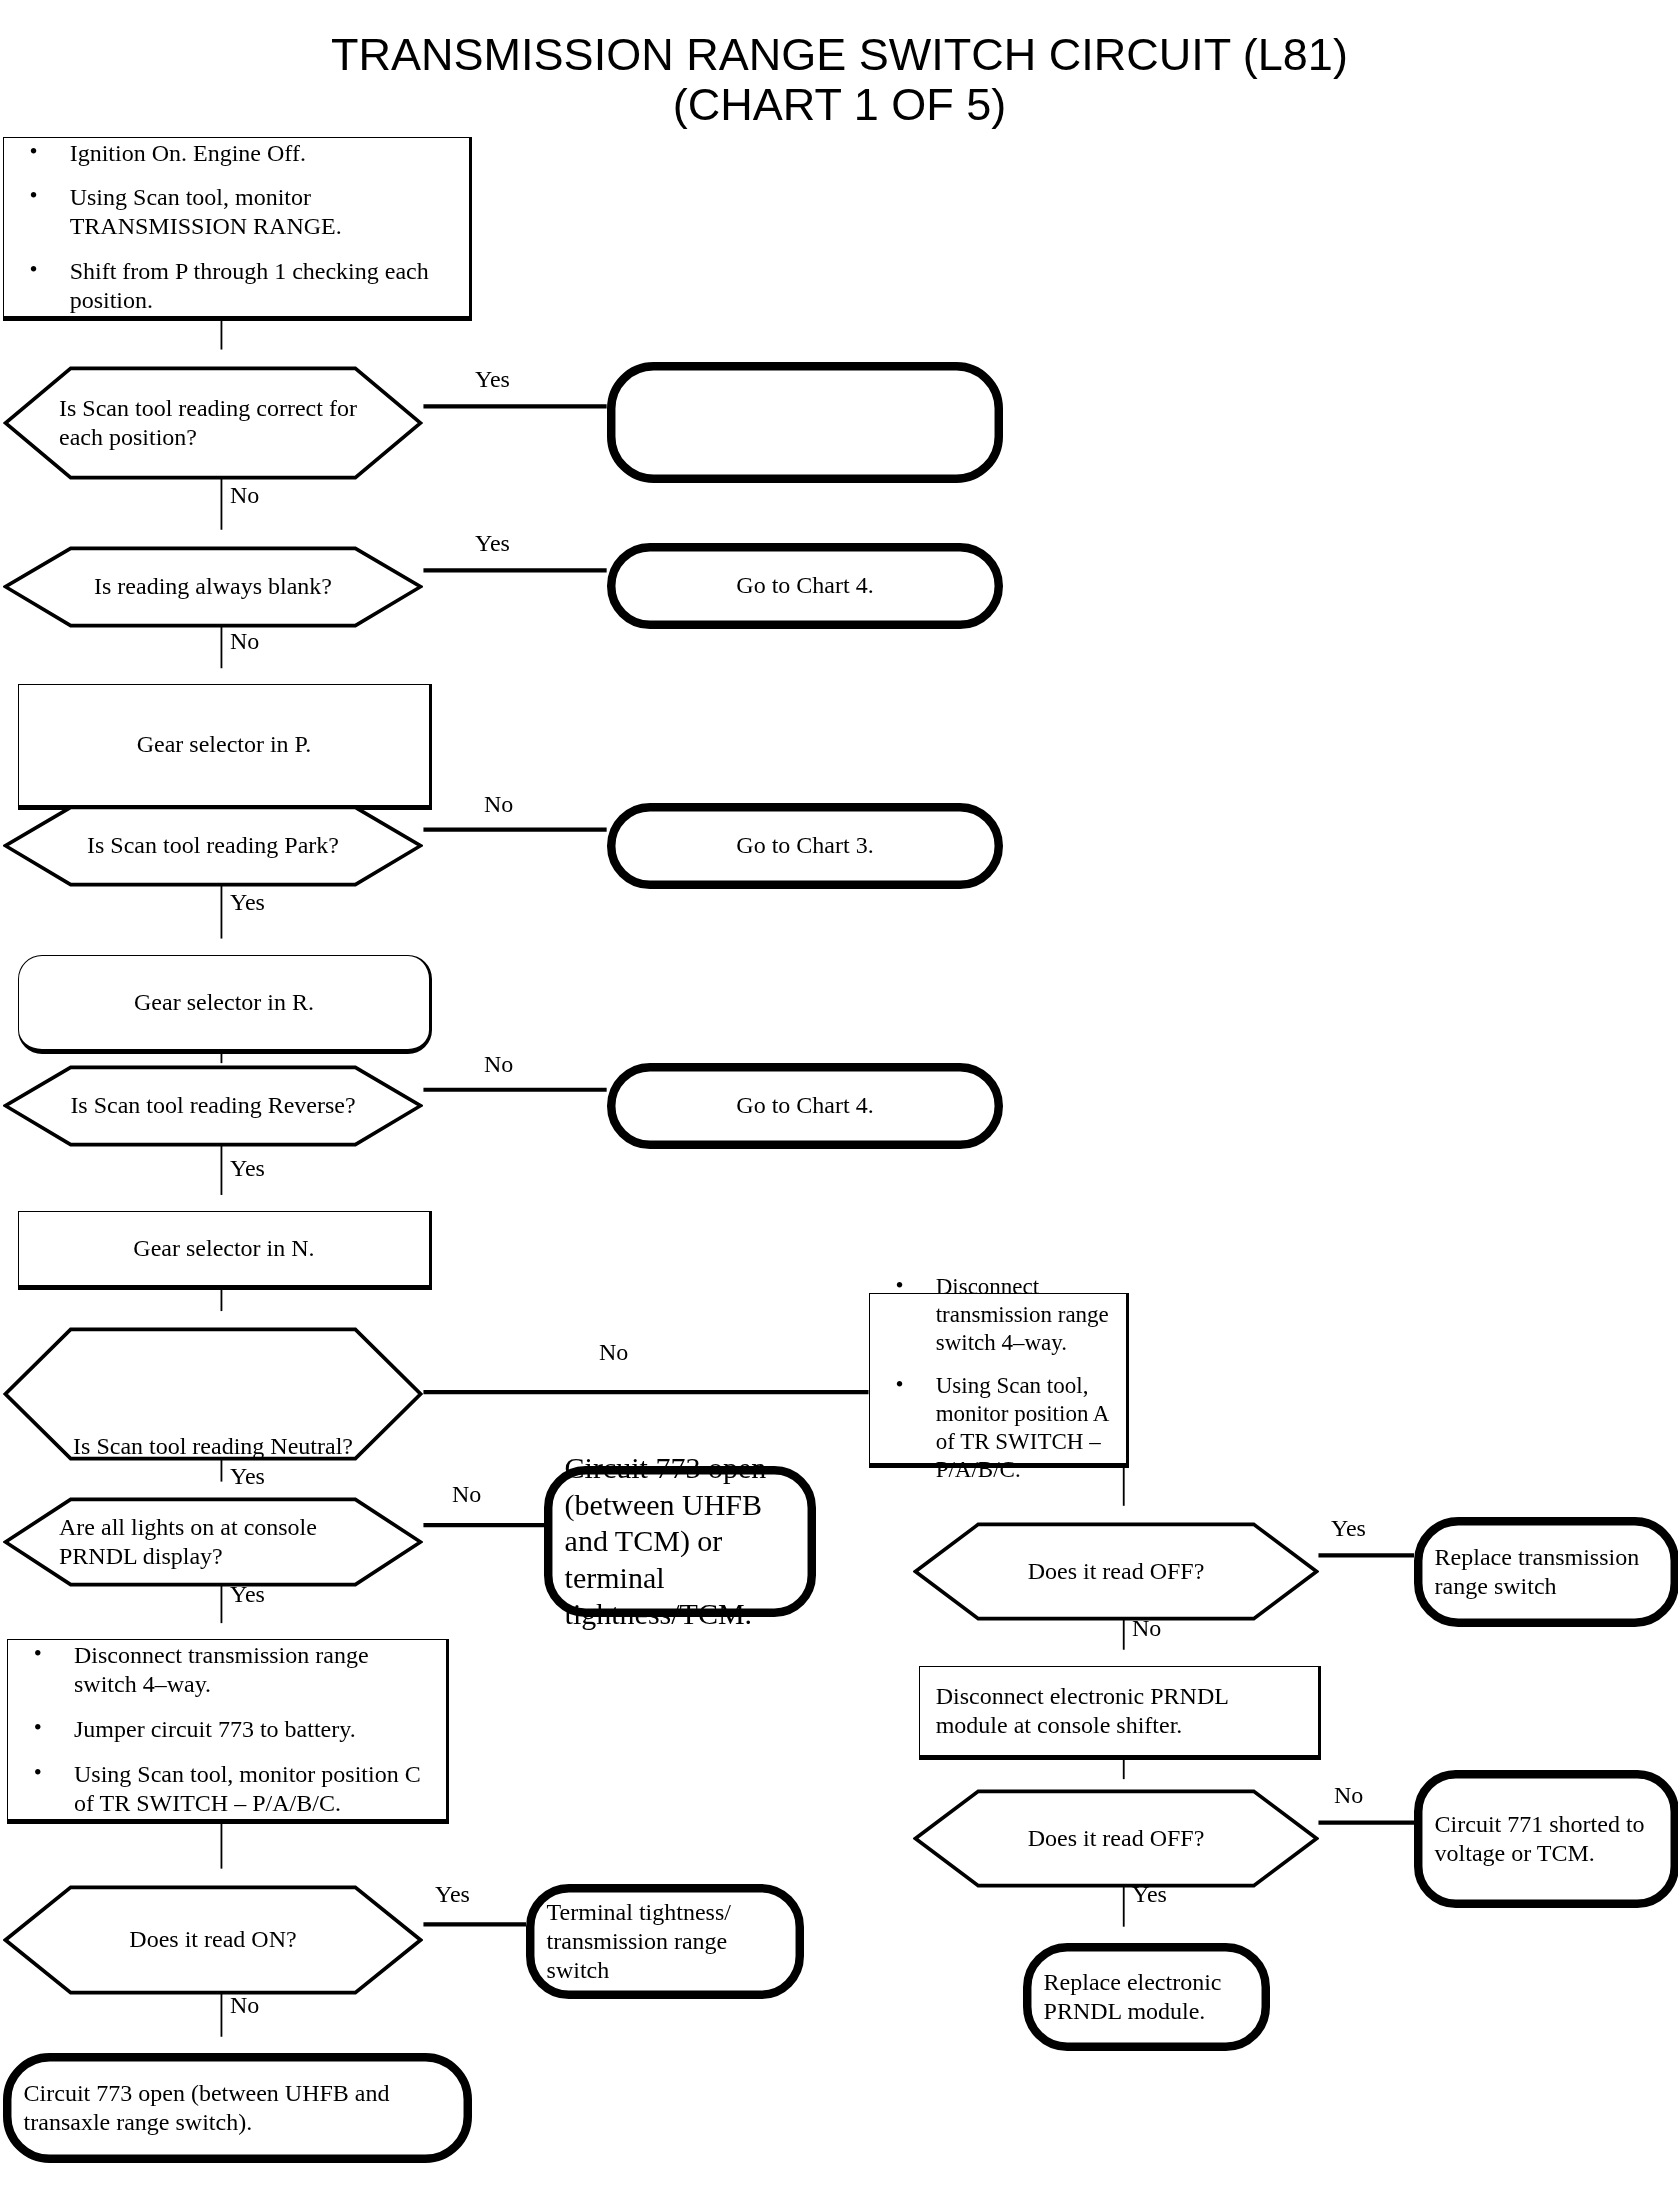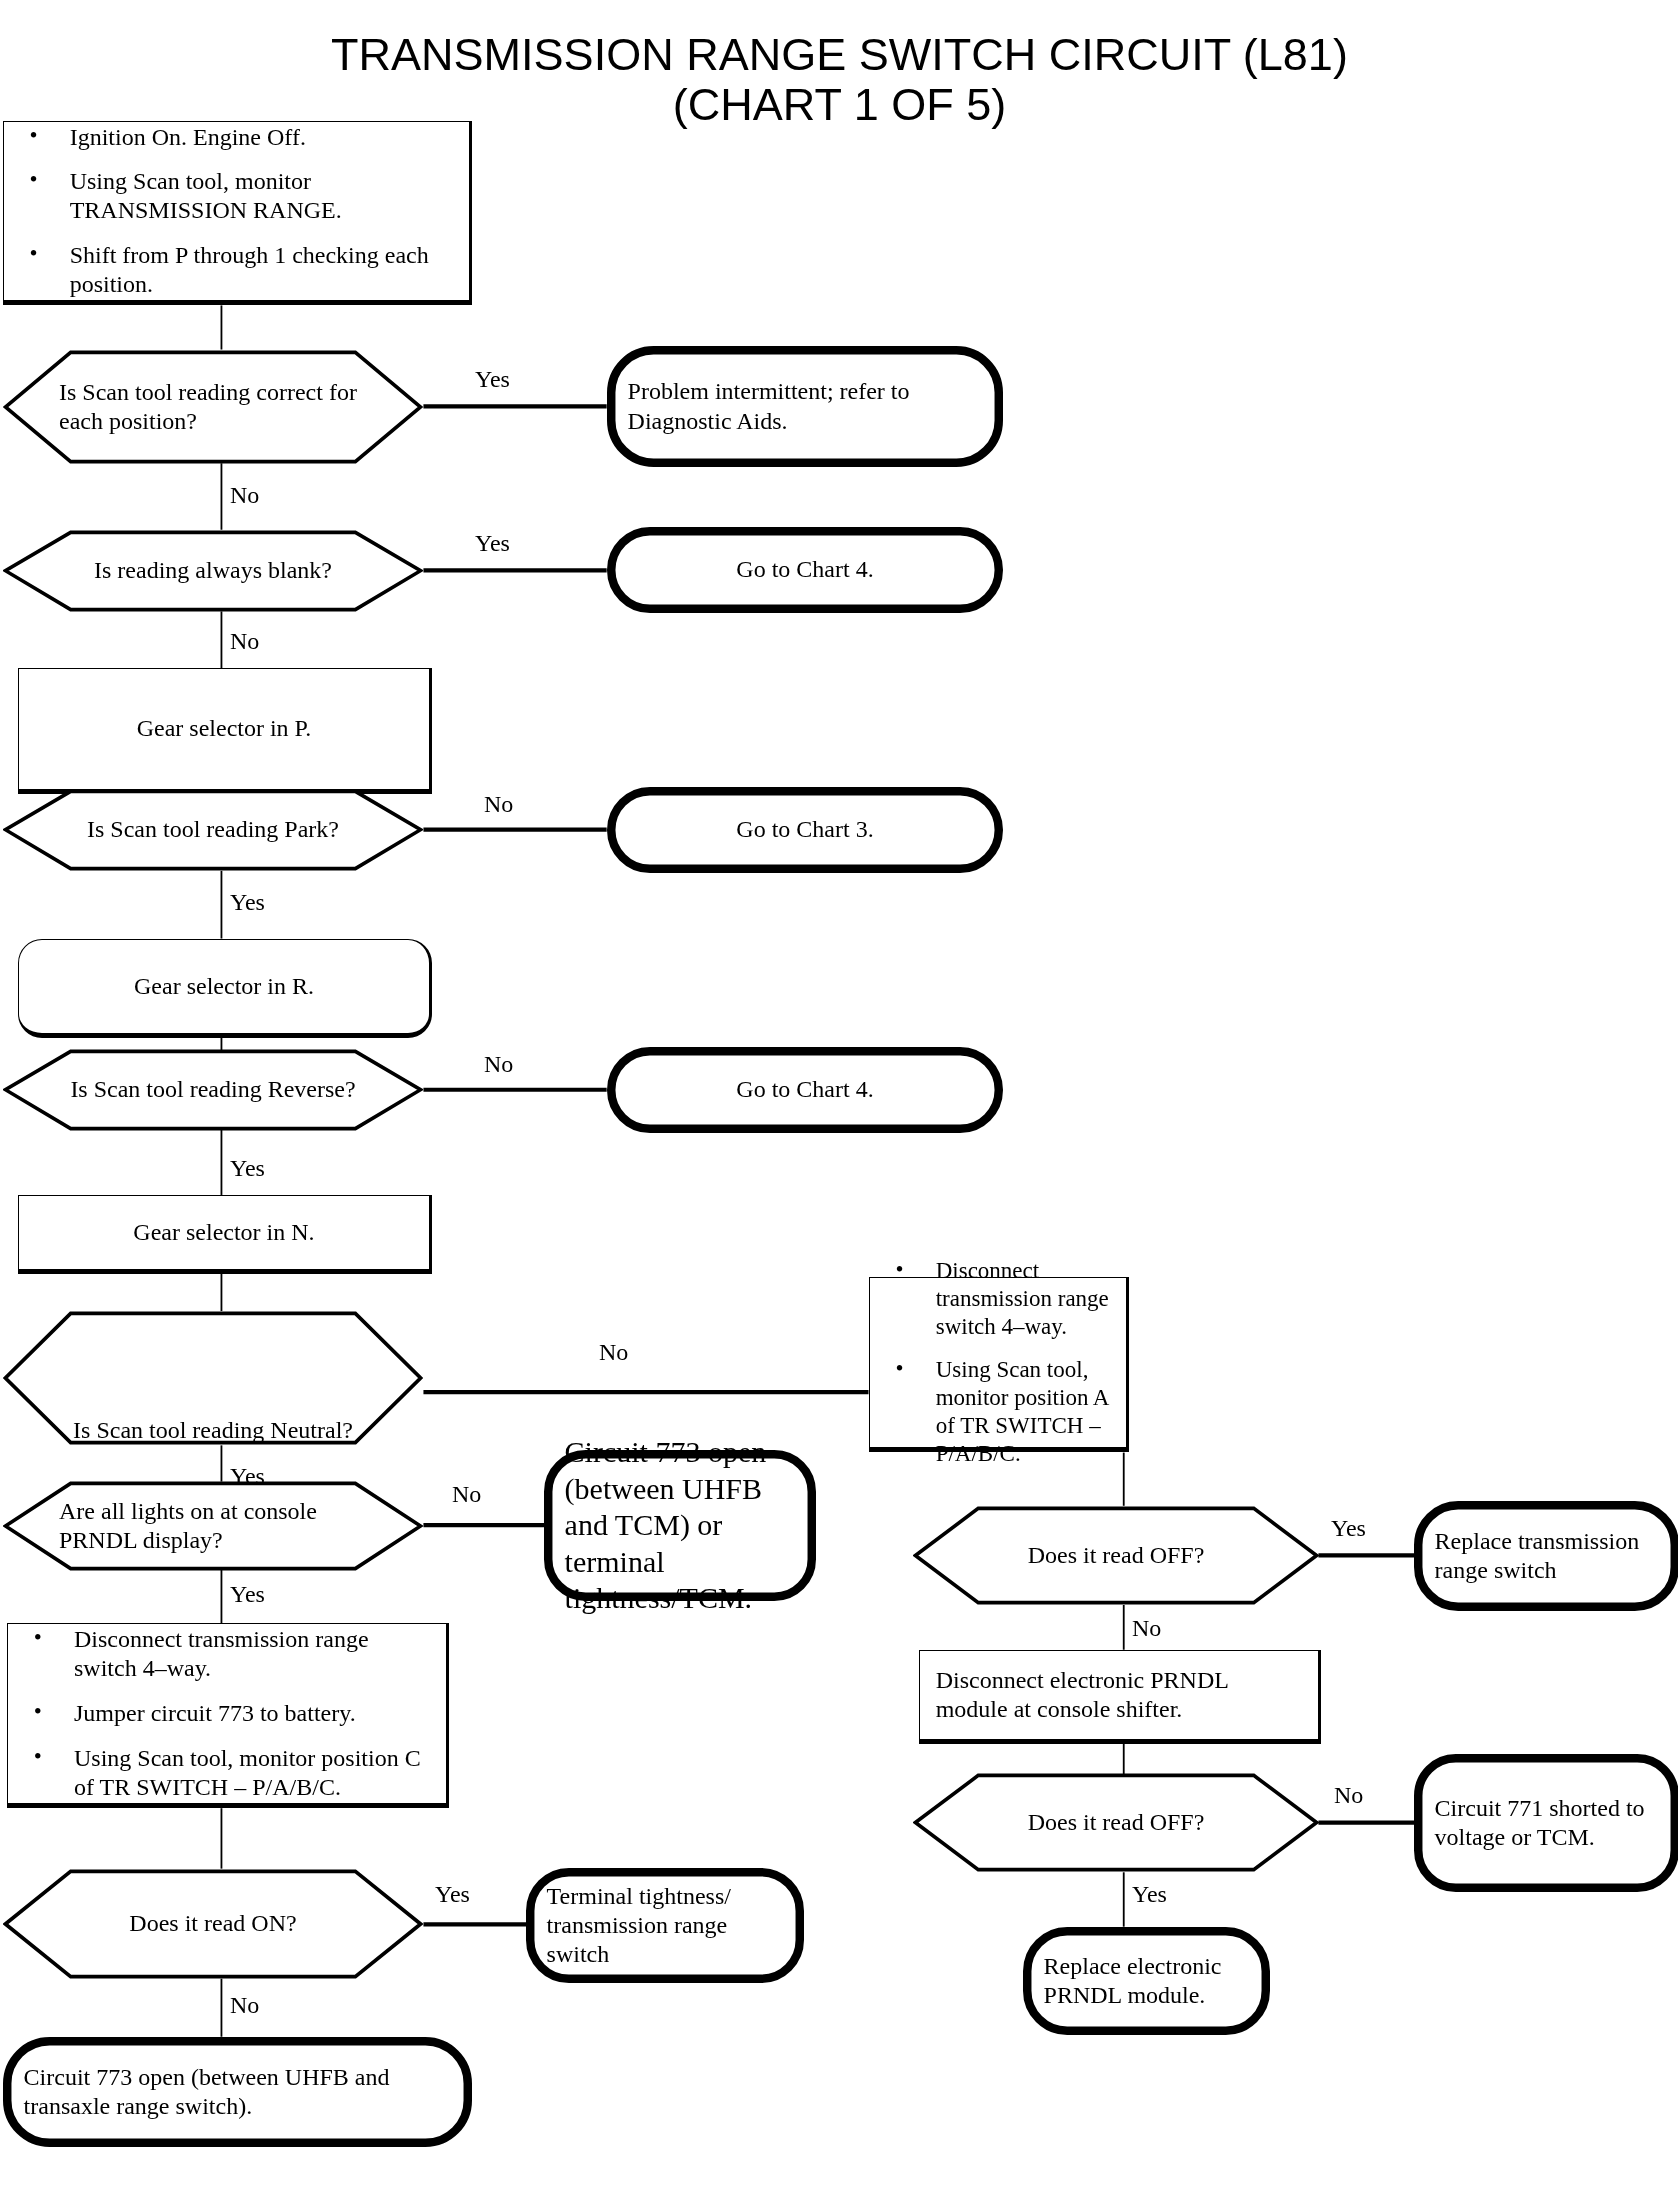--- a/index.html
+++ b/index.html
@@ -33,20 +33,21 @@
   #title .line2 { display: block; }
 
   
   .node {
     position: absolute;
     box-sizing: border-box;
     display: flex;
     align-items: center;
     justify-content: flex-start;
     background: transparent;
+    margin-top: 16px;
   }
   .node .txt {
     position: relative;
     z-index: 2;
     width: 100%;
     font-size: 24px;
     line-height: 1.22;
   }
 
   
@@ -220,21 +221,20 @@
     <svg viewBox="0 0 695 188" preserveAspectRatio="none">
       <path d="M 112 4 L 583 4 L 691 94 L 583 184 L 112 184 L 4 94 Z" stroke="#000" stroke-width="6" fill="#fff"></path>
     </svg>
     <div class="txt">Is Scan tool reading correct for each position?</div>
   </div>
 
   <div class="node term" style="left:607px; top:346px; width:396px; height:121px;">
     <svg viewBox="0 0 655 200" preserveAspectRatio="none">
       <rect x="7" y="7" width="641" height="186" rx="70" ry="70" stroke="#000" stroke-width="14" fill="#fff"></rect>
     </svg>
-    <div class="txt">Problem intermittent; refer to Diagnostic Aids.</div>
   </div>
 
   <div class="elabel" style="left:475px; top:367px;">Yes</div>
   <div class="elabel" style="left:230px; top:483px;">No</div>
 
   <div class="node decision centered" style="left:3px; top:530px; width:420px; height:82px;">
     <svg viewBox="0 0 695 135" preserveAspectRatio="none">
       <path d="M 112 4 L 583 4 L 691 67 L 583 131 L 112 131 L 4 67 Z" stroke="#000" stroke-width="6" fill="#fff"></path>
     </svg>
     <div class="txt">Is reading always blank?</div>

